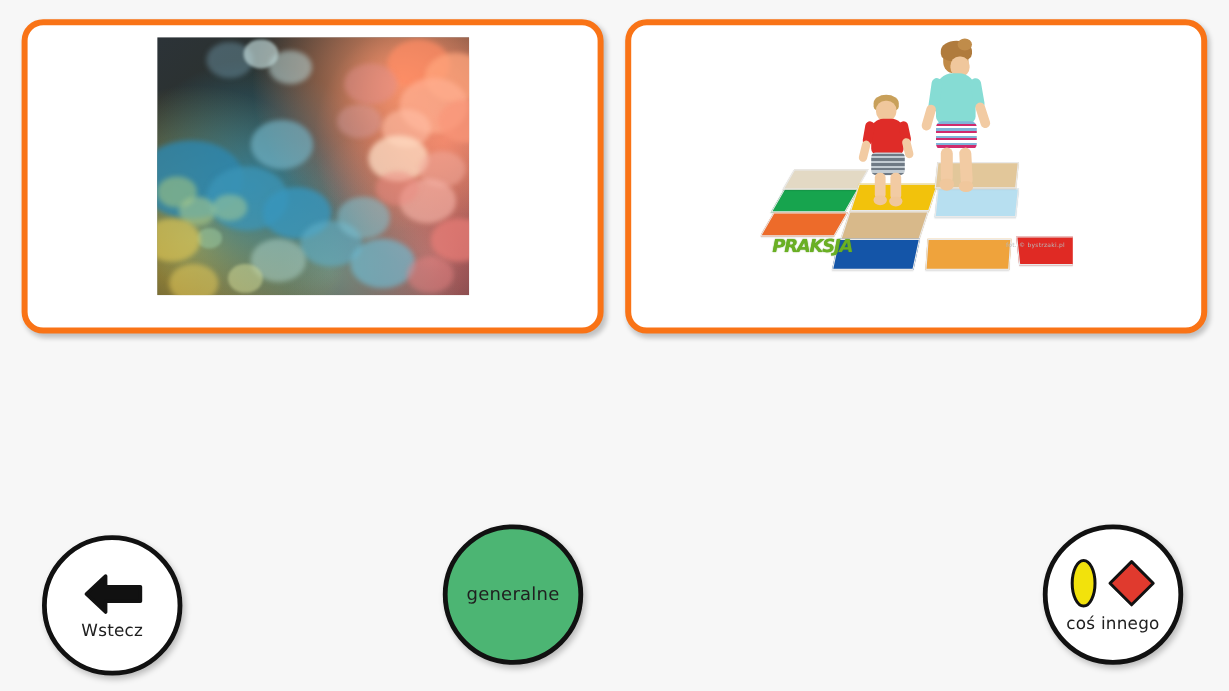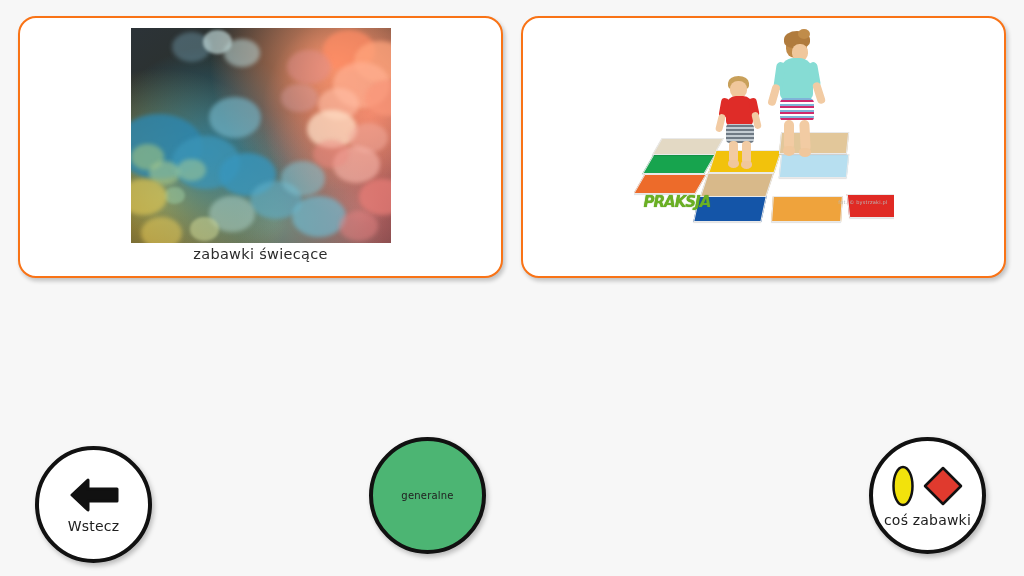--- a/index.html
+++ b/index.html
@@ -23,21 +23,21 @@
     left: 18px;
     width: 988px;
     height: 262px;
     display: flex;
     gap: 18px;
   }
 
   .card {
     flex: 1 1 0;
     background: #ffffff;
-    border: 2px solid #f97316;
+    border: 5px solid #f97316;
     border-radius: 18px;
     box-shadow: 2px 3px 4px rgba(0,0,0,0.22);
     display: flex;
     flex-direction: column;
     align-items: center;
     justify-content: flex-start;
     padding: 10px 8px 6px 8px;
     position: relative;
     overflow: hidden;
   }
@@ -138,21 +138,21 @@
   #center-btn { left: 369px; top: 437px; background: #4cb573; }
   #other-btn  { left: 869px; top: 437px; }
 
   .circle-label {
     font-size: 14px;
     color: #202020;
     letter-spacing: .2px;
     text-align: center;
     line-height: 1;
   }
-  #center-btn .circle-label { font-size: 10px; }
+  #center-btn .circle-label { font-size: 15px; }
 
   .btn-icon {
     display: flex;
     align-items: center;
     justify-content: center;
     margin-bottom: 6px;
   }
   .shapes-row { display: flex; align-items: center; gap: 7px; margin-bottom: 5px; }
 </style>
 </head>
@@ -192,21 +192,20 @@
         <span class="bk" style="left:60%;  top:10%;  width:17%; height:16%; background:rgba(225,145,145,.45);"></span>
         <span class="bk" style="left:58%;  top:26%;  width:14%; height:13%; background:rgba(215,160,165,.40);"></span>
         <span class="bk" style="left:68%;  top:38%;  width:19%; height:18%; background:rgba(255,225,200,.72);"></span>
         <span class="bk" style="left:84%;  top:44%;  width:15%; height:14%; background:rgba(240,170,155,.55);"></span>
         <span class="bk" style="left:78%;  top:55%;  width:18%; height:17%; background:rgba(245,180,170,.62);"></span>
         <span class="bk" style="left:70%;  top:52%;  width:14%; height:13%; background:rgba(235,140,130,.50);"></span>
         <span class="bk" style="left:88%;  top:70%;  width:18%; height:17%; background:rgba(235,125,120,.68);"></span>
         <span class="bk" style="left:80%;  top:85%;  width:15%; height:14%; background:rgba(230,130,130,.48);"></span>
       </div>
     </div>
-    <div class="card-label">zabawki świecące</div>
   </div>
 
   <div class="card">
     <div class="card-thumb">
       <div class="sens">
 
         <div class="tile" style="left:14px; top:126px; width:62px; height:20px; background:#17a44e; transform: skewX(-30deg);"></div>
         <div class="tile" style="left:5px; top:146px; width:62px; height:20px; background:#ed6b2a; transform: skewX(-30deg);"></div>
         <div class="tile" style="left:23px; top:110px; width:62px; height:17px; background:#e3d9c4; transform: skewX(-30deg);"></div>
 
@@ -276,14 +275,14 @@
 
 <div class="circle-btn" id="other-btn">
   <span class="shapes-row">
     <svg width="24" height="44" viewBox="0 0 24 44" aria-hidden="true">
       <ellipse cx="12" cy="22" rx="9.5" ry="19" fill="#f2e20c" stroke="#111111" stroke-width="2.5"></ellipse>
     </svg>
     <svg width="42" height="42" viewBox="0 0 42 42" aria-hidden="true">
       <path d="M21 3 L39 21 L21 39 L3 21 Z" fill="#e03a2e" stroke="#111111" stroke-width="2.5" stroke-linejoin="round"></path>
     </svg>
   </span>
-  <span class="circle-label">coś zabawki</span>
+  <span class="circle-label">coś innego</span>
 </div>
 
 </body></html>

